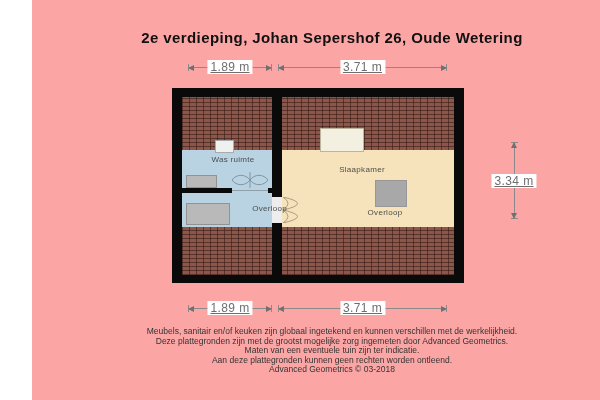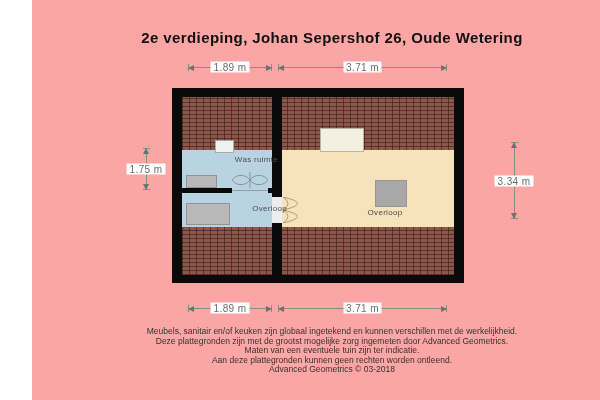--- a/index.html
+++ b/index.html
@@ -27,22 +27,22 @@
   .dormer{position:absolute;box-sizing:border-box;}
   .dormer-l{left:43px;top:52px;width:19px;height:13px;background:#eff1ef;border:1px solid #a7abad;}
   .dormer-r{left:148px;top:40px;width:44px;height:24px;background:#f3efe1;border:1px solid #bdb49d;}
   .hatch{position:absolute;left:203px;top:92px;width:32px;height:27px;background:#a8a8a8;border:1px solid #979797;box-sizing:border-box;}
   .room-label{position:absolute;font-size:8px;color:#4d4d4d;text-align:center;letter-spacing:.3px;}
 
   
   .dim{position:absolute;color:#707070;}
   .dim .line-h{position:absolute;left:0;right:0;top:6px;height:1px;background:#8a8a8a;}
   .dim .line-v{position:absolute;top:0;bottom:0;left:19px;width:1px;background:#8a8a8a;}
-  .dim-label{position:absolute;background:#fff;padding:0 3px;font-size:10px;letter-spacing:.4px;
-             color:#6e6e6e;white-space:nowrap;}
+  .dim-label{position:absolute;background:#fff;padding:0 3px;font-size:12px;letter-spacing:.4px;
+             color:#6e6e6e;white-space:nowrap;text-decoration:underline;}
   .dim-h .dim-label{left:50%;top:6px;transform:translate(-50%,-50%);}
   .dim-v .dim-label{left:19px;top:50%;transform:translate(-50%,-50%);}
   .arr{position:absolute;width:0;height:0;border-style:solid;}
   .arr-l{left:0;top:4px;border-width:3px 6px 3px 0;border-color:transparent #707070 transparent transparent;}
   .arr-r{right:0;top:4px;border-width:3px 0 3px 6px;border-color:transparent transparent transparent #707070;}
   .arr-u{top:0;left:16px;border-width:0 3px 6px 3px;border-color:transparent transparent #707070 transparent;}
   .arr-d{bottom:0;left:16px;border-width:6px 3px 0 3px;border-color:#707070 transparent transparent transparent;}
   .tick-v{position:absolute;top:3px;width:1px;height:7px;background:#8a8a8a;}
   .tick-h{position:absolute;left:16px;width:7px;height:1px;background:#8a8a8a;}
 
@@ -68,28 +68,20 @@
   </div>
   <div class="dim dim-h abs" style="left:246px;top:61px;width:169px;height:13px;">
     <div class="line-h"></div>
     <div class="tick-v" style="left:0;"></div>
     <div class="tick-v" style="right:0;"></div>
     <div class="arr arr-l"></div>
     <div class="arr arr-r"></div>
     <span class="dim-label">3.71 m</span>
   </div>
 
-  <div class="dim dim-v abs" style="left:95px;top:148px;width:39px;height:42px;">
-    <div class="line-v"></div>
-    <div class="tick-h" style="top:0;"></div>
-    <div class="tick-h" style="bottom:0;"></div>
-    <div class="arr arr-u"></div>
-    <div class="arr arr-d"></div>
-    <span class="dim-label">1.75 m</span>
-  </div>
 
   <div class="dim dim-v abs" style="left:463px;top:142px;width:39px;height:77px;">
     <div class="line-v"></div>
     <div class="tick-h" style="top:0;"></div>
     <div class="tick-h" style="bottom:0;"></div>
     <div class="arr arr-u"></div>
     <div class="arr arr-d"></div>
     <span class="dim-label">3.34 m</span>
   </div>
 
@@ -115,22 +107,23 @@
       <path d="M0,9 A11,11 0 0 1 18,9 A11,11 0 0 1 0,9 Z" fill="none" stroke="#7d8f9c" stroke-width="0.9"></path>
       <path d="M18,9 A11,11 0 0 1 36,9 A11,11 0 0 1 18,9 Z" fill="none" stroke="#7d8f9c" stroke-width="0.9"></path>
       <line x1="18" y1="1" x2="18" y2="17" stroke="#7d8f9c" stroke-width="0.9"></line>
     </svg>
     <div class="door-gap"></div>
     <svg class="abs" style="left:110px;top:109px;" width="24" height="26" viewBox="0 0 24 26">
       <path d="M1,0 Q30,6.5 1,13 Q11,6.5 1,0 Z" fill="none" stroke="#a59577" stroke-width="0.9"></path>
       <path d="M1,13 Q30,19.5 1,26 Q11,19.5 1,13 Z" fill="none" stroke="#a59577" stroke-width="0.9"></path>
     </svg>
 
-    <div class="room-label" style="left:16px;top:67px;width:90px;text-align:right;">Was ruimte</div>
+    <div class="room-label" style="left:16px;top:67px;width:90px;">Was ruimte</div>
     <div class="room-label" style="left:30px;top:116px;width:85px;text-align:right;">Overloop</div>
+    <div class="room-label" style="left:130px;top:77px;width:120px;">Slaapkamer</div>
     <div class="room-label" style="left:163px;top:120px;width:100px;">Overloop</div>
   </div>
 
   <div class="dim dim-h abs" style="left:156px;top:302px;width:84px;height:13px;">
     <div class="line-h"></div>
     <div class="tick-v" style="left:0;"></div>
     <div class="tick-v" style="right:0;"></div>
     <div class="arr arr-l"></div>
     <div class="arr arr-r"></div>
     <span class="dim-label">1.89 m</span>

